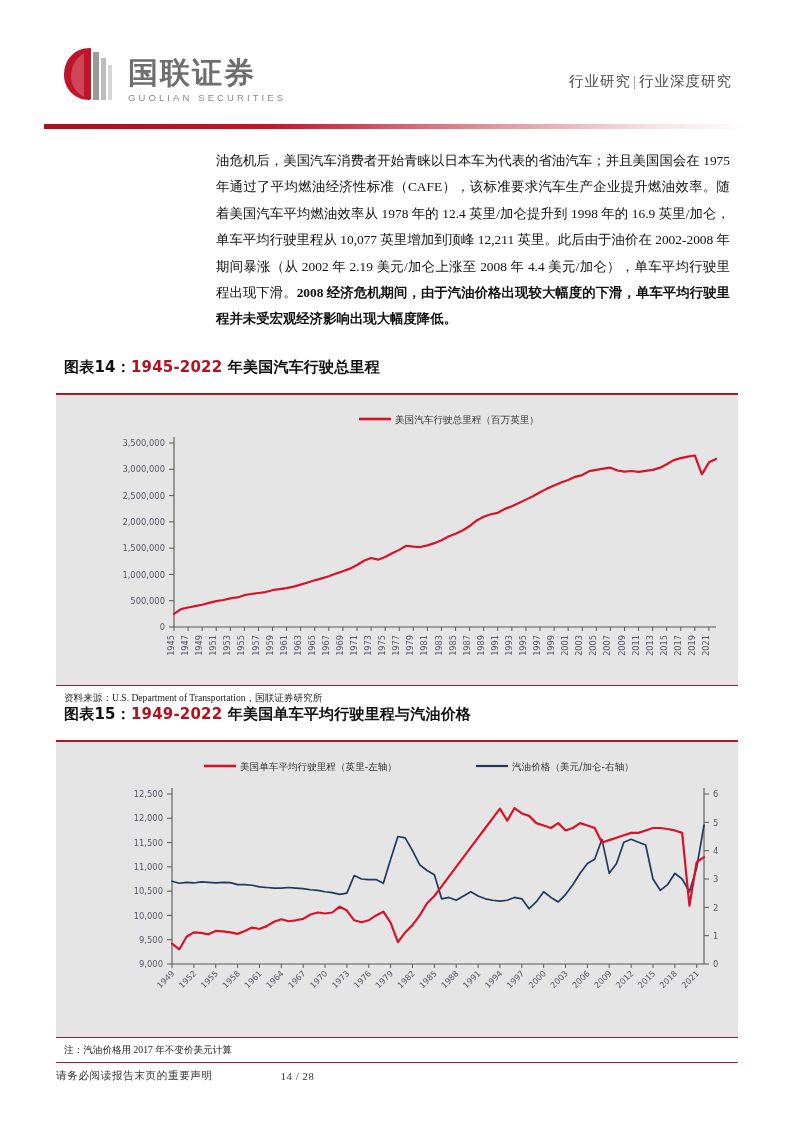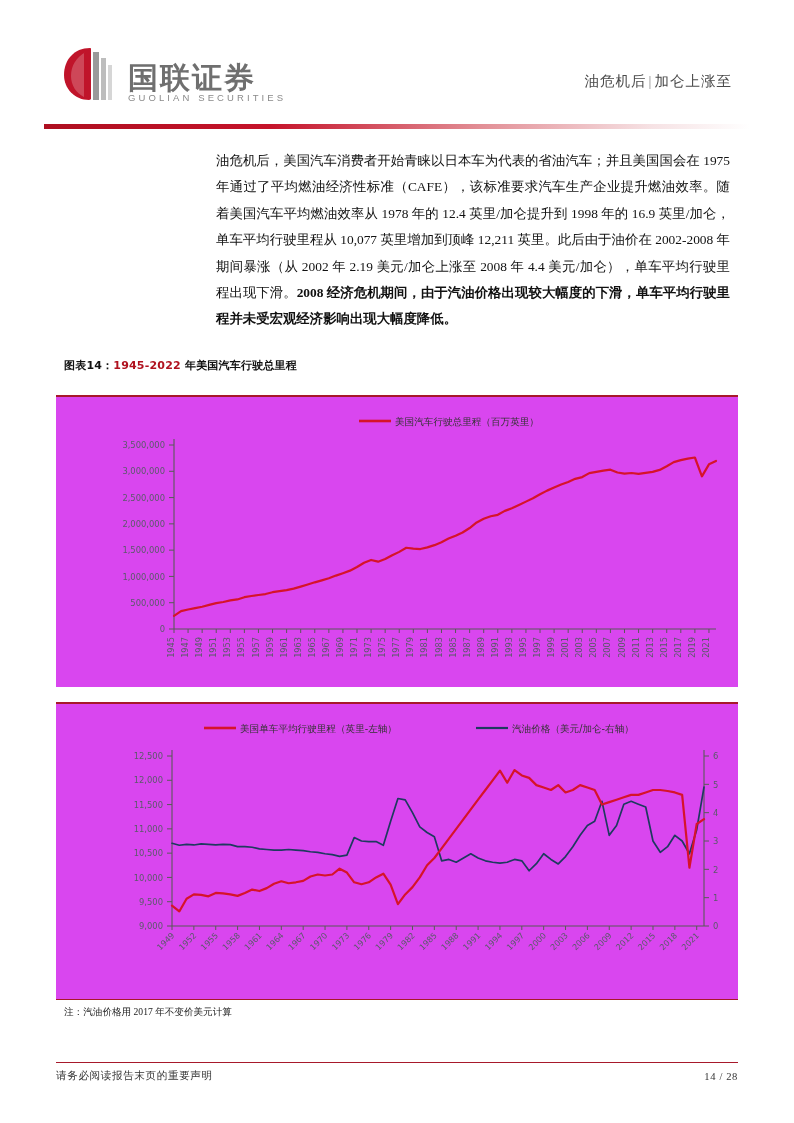--- a/index.html
+++ b/index.html
@@ -5,59 +5,59 @@
   html,body{margin:0;padding:0;background:#ffffff;}
   body{width:794px;height:1123px;font-family:"Liberation Serif",serif;color:#1a1a1a;position:relative;}
   .page{position:relative;width:794px;height:1123px;box-sizing:border-box;}
 
   
   .header{position:absolute;left:0;top:0;width:794px;height:130px;}
   .logo-wrap{position:absolute;left:62px;top:46px;display:flex;align-items:flex-end;}
   .logo-mark{position:relative;width:56px;height:56px;margin-right:10px;}
   .logo-text{display:flex;flex-direction:column;justify-content:flex-end;}
   .logo-cn{font-family:"DejaVu Sans",sans-serif;font-weight:bold;font-size:30px;letter-spacing:2px;color:#6f6f6f;line-height:1;}
-  .logo-en{font-family:"Liberation Sans",sans-serif;font-size:9.5px;letter-spacing:3.1px;color:#8a8a8a;line-height:1;}
+  .logo-en{font-family:"Liberation Sans",sans-serif;font-size:9.5px;letter-spacing:3.1px;color:#8a8a8a;margin-top:5px;line-height:1;}
   .header-right{position:absolute;right:62px;top:72px;font-family:"Liberation Serif",serif;font-size:14.5px;color:#4a4a4a;letter-spacing:1px;white-space:nowrap;}
   .header-right .bar{color:#8a8a8a;margin:0 2px;}
   .header-rule{position:absolute;left:44px;top:124px;width:706px;height:5px;
        background:linear-gradient(90deg,#ae0f20 0%,#c5132a 32%,#e28f96 62%,#f6e2e4 86%,#ffffff 100%);}
 
   
   .body-text{position:absolute;left:216px;top:148px;width:514px;font-family:"Liberation Serif",serif;
        font-size:13.4px;line-height:26.4px;text-align:justify;color:#111;}
   .body-text .b{font-weight:bold;}
 
   
   .figure{position:absolute;left:56px;width:682px;}
-  .fig-title{font-family:"DejaVu Sans",sans-serif;font-weight:bold;font-size:11px;color:#111;
-       padding:3px 0 22px 8px;letter-spacing:.2px;}
+  .fig-title{font-family:"DejaVu Sans",sans-serif;font-weight:bold;font-size:15px;color:#111;
+       padding:3px 0 16px 8px;letter-spacing:.2px;}
   .fig-title .num{color:#111;}
   .fig-title .yr{color:#b0121f;}
   .fig-rule{height:1.6px;background:#a7192b;width:100%;}
-  .fig-box{border:0;background:#d946ef;}
+  .fig-box{border:0;background:#e5e5e5;}
   .fig-foot{border-top:1.4px solid #a7192b;padding:4px 0 0 8px;}
   .fig-src{font-family:"Liberation Serif",serif;font-size:9.6px;color:#222;line-height:15px;}
   .fig-note{font-family:"Liberation Serif",serif;font-size:9.6px;color:#222;line-height:15px;}
 
   #figure14{top:355px;}
   #figure15{top:702px;}
 
   svg{display:block;}
   .axis-line{stroke:#595959;stroke-width:1.1;fill:none;}
   .tick{stroke:#595959;stroke-width:1;}
   .ticklabel{font-family:"DejaVu Sans",sans-serif;font-size:8.4px;fill:#5a5a6a;}
   .ticklabel-rot{font-family:"DejaVu Sans",sans-serif;font-size:8.2px;fill:#5a5a6a;}
   .legend-label{font-family:"DejaVu Sans",sans-serif;font-size:9.6px;fill:#333;}
   .series-red{fill:none;stroke:#d6132a;stroke-width:2.2;stroke-linejoin:round;stroke-linecap:round;}
   .series-navy{fill:none;stroke:#1e3a5f;stroke-width:1.7;stroke-linejoin:round;stroke-linecap:round;}
 
   
   .footer{position:absolute;left:56px;top:1062px;width:682px;}
   .footer-rule{height:1.4px;background:#a7192b;width:100%;}
-  .footer-row{display:flex;justify-content:space-between;align-items:center;padding-top:6px;}
+  .footer-row{display:flex;justify-content:flex-start;align-items:center;padding-top:6px;gap:48px;}
   .footer-left{font-family:"Liberation Serif",serif;font-size:10.6px;color:#333;letter-spacing:.6px;}
   .footer-right{font-family:Liberation Serif, serif;font-size:10.6px;color:#333;letter-spacing:.6px;margin-left:20px;}
 </style>
 </head>
 <body>
 
 <div class="page">
 
   <div class="header">
     <div class="logo-wrap">
@@ -69,21 +69,21 @@
           <rect x="39" y="12" width="5" height="42" fill="#bdbdbd"></rect>
           <rect x="46" y="19" width="4" height="35" fill="#d6d6d6"></rect>
         </svg>
       </div>
       <div class="logo-text">
         <div class="logo-cn">国联证券</div>
         <div class="logo-en">GUOLIAN SECURITIES</div>
       </div>
     </div>
     <div class="header-right">
-      <span>油危机后</span><span class="bar">|</span><span>加仑上涨至</span>
+      <span>行业研究</span><span class="bar">|</span><span>行业深度研究</span>
     </div>
     <div class="header-rule"></div>
   </div>
 
   <div class="body-text">
     <span>油危机后，美国汽车消费者开始青睐以日本车为代表的省油汽车；并且美国国会在 1975 年通过了平均燃油经济性标准（CAFE），该标准要求汽车生产企业提升燃油效率。随着美国汽车平均燃油效率从 1978 年的 12.4 英里/加仑提升到 1998 年的 16.9 英里/加仑，单车平均行驶里程从 10,077 英里增加到顶峰 12,211 英里。此后由于油价在 2002-2008 年期间暴涨（从 2002 年 2.19 美元/加仑上涨至 2008 年 4.4 美元/加仑），单车平均行驶里程出现下滑。</span><span class="b">2008 经济危机期间，由于汽油价格出现较大幅度的下滑，单车平均行驶里程并未受宏观经济影响出现大幅度降低。</span>
   </div>
 
   <div class="figure" id="figure14">
     <div class="fig-title"><span class="num">图表14：</span><span class="yr">1945-2022</span><span> 年美国汽车行驶总里程</span></div>
@@ -184,23 +184,27 @@
           <text x="0" y="0" class="ticklabel-rot" text-anchor="end" transform="translate(610.7,240) rotate(-90)">2015</text>
           <line x1="624.8051948051948" y1="232" x2="624.8051948051948" y2="236" class="tick"></line>
           <text x="0" y="0" class="ticklabel-rot" text-anchor="end" transform="translate(624.8,240) rotate(-90)">2017</text>
           <line x1="638.8831168831168" y1="232" x2="638.8831168831168" y2="236" class="tick"></line>
           <text x="0" y="0" class="ticklabel-rot" text-anchor="end" transform="translate(638.9,240) rotate(-90)">2019</text>
           <line x1="652.961038961039" y1="232" x2="652.961038961039" y2="236" class="tick"></line>
           <text x="0" y="0" class="ticklabel-rot" text-anchor="end" transform="translate(653.0,240) rotate(-90)">2021</text>
           <path d="M118.00 218.86 L125.04 214.13 L132.08 212.50 L139.12 211.08 L146.16 209.71 L153.19 207.92 L160.23 206.19 L167.27 204.98 L174.31 203.40 L181.35 202.45 L188.39 200.19 L195.43 198.99 L202.47 197.99 L209.51 197.04 L216.55 195.20 L223.58 194.20 L230.62 193.20 L237.66 191.68 L244.70 189.68 L251.74 187.52 L258.78 185.32 L265.82 183.32 L272.86 181.27 L279.90 178.59 L286.94 176.17 L293.97 173.65 L301.01 170.02 L308.05 165.76 L315.09 162.97 L322.13 164.66 L329.17 162.08 L336.21 158.29 L343.25 154.88 L350.29 150.78 L357.32 151.62 L364.36 152.04 L371.40 150.36 L378.44 148.15 L385.48 145.15 L392.52 141.58 L399.56 138.69 L406.60 135.53 L413.64 131.01 L420.68 125.49 L427.71 121.81 L434.75 119.29 L441.79 117.81 L448.83 113.87 L455.87 111.30 L462.91 108.04 L469.95 104.62 L476.99 101.31 L484.03 97.31 L491.06 93.63 L498.10 90.53 L505.14 87.59 L512.18 84.96 L519.22 81.86 L526.26 80.07 L533.30 76.13 L540.34 74.86 L547.38 73.55 L554.42 72.66 L561.45 75.49 L568.49 76.55 L575.53 76.02 L582.57 76.91 L589.61 75.92 L596.65 74.92 L603.69 72.92 L610.73 69.29 L617.77 65.14 L624.81 63.14 L631.84 61.67 L638.88 60.51 L645.92 79.33 L652.96 67.35 L660.00 63.98 " class="series-red" stroke="#d6132a"></path>
         </svg>
     </div>
+    <div class="fig-foot">
+      <div class="fig-src">资料来源：U.S. Department of Transportation，国联证券研究所</div>
+    </div>
   </div>
 
   <div class="figure" id="figure15">
+    <div class="fig-title"><span class="num">图表15：</span><span class="yr">1949-2022</span><span> 年美国单车平均行驶里程与汽油价格</span></div>
     <div class="fig-rule"></div>
     <div class="fig-box">
       <svg id="svg15" width="682" height="295">
           <line x1="148" y1="24" x2="180" y2="24" stroke="#d6132a" stroke-width="2.6"></line>
           <text x="184" y="28" class="legend-label">美国单车平均行驶里程（英里-左轴）</text>
           <line x1="420" y1="24" x2="452" y2="24" stroke="#1e3a5f" stroke-width="2.2"></line>
           <text x="456" y="28" class="legend-label">汽油价格（美元/加仑-右轴）</text>
           <line x1="111" y1="222" x2="116" y2="222" class="tick"></line>
           <text x="107" y="225.2" class="ticklabel" text-anchor="end">9,000</text>
           <line x1="111" y1="197.71428571428572" x2="116" y2="197.71428571428572" class="tick"></line>

